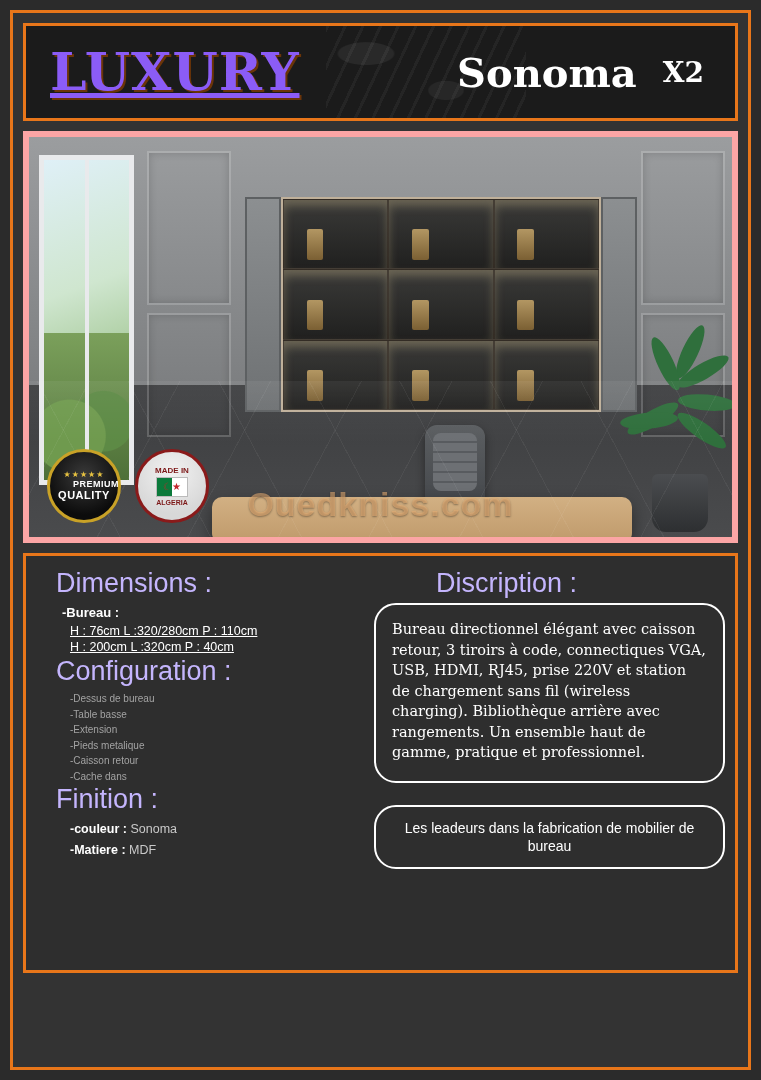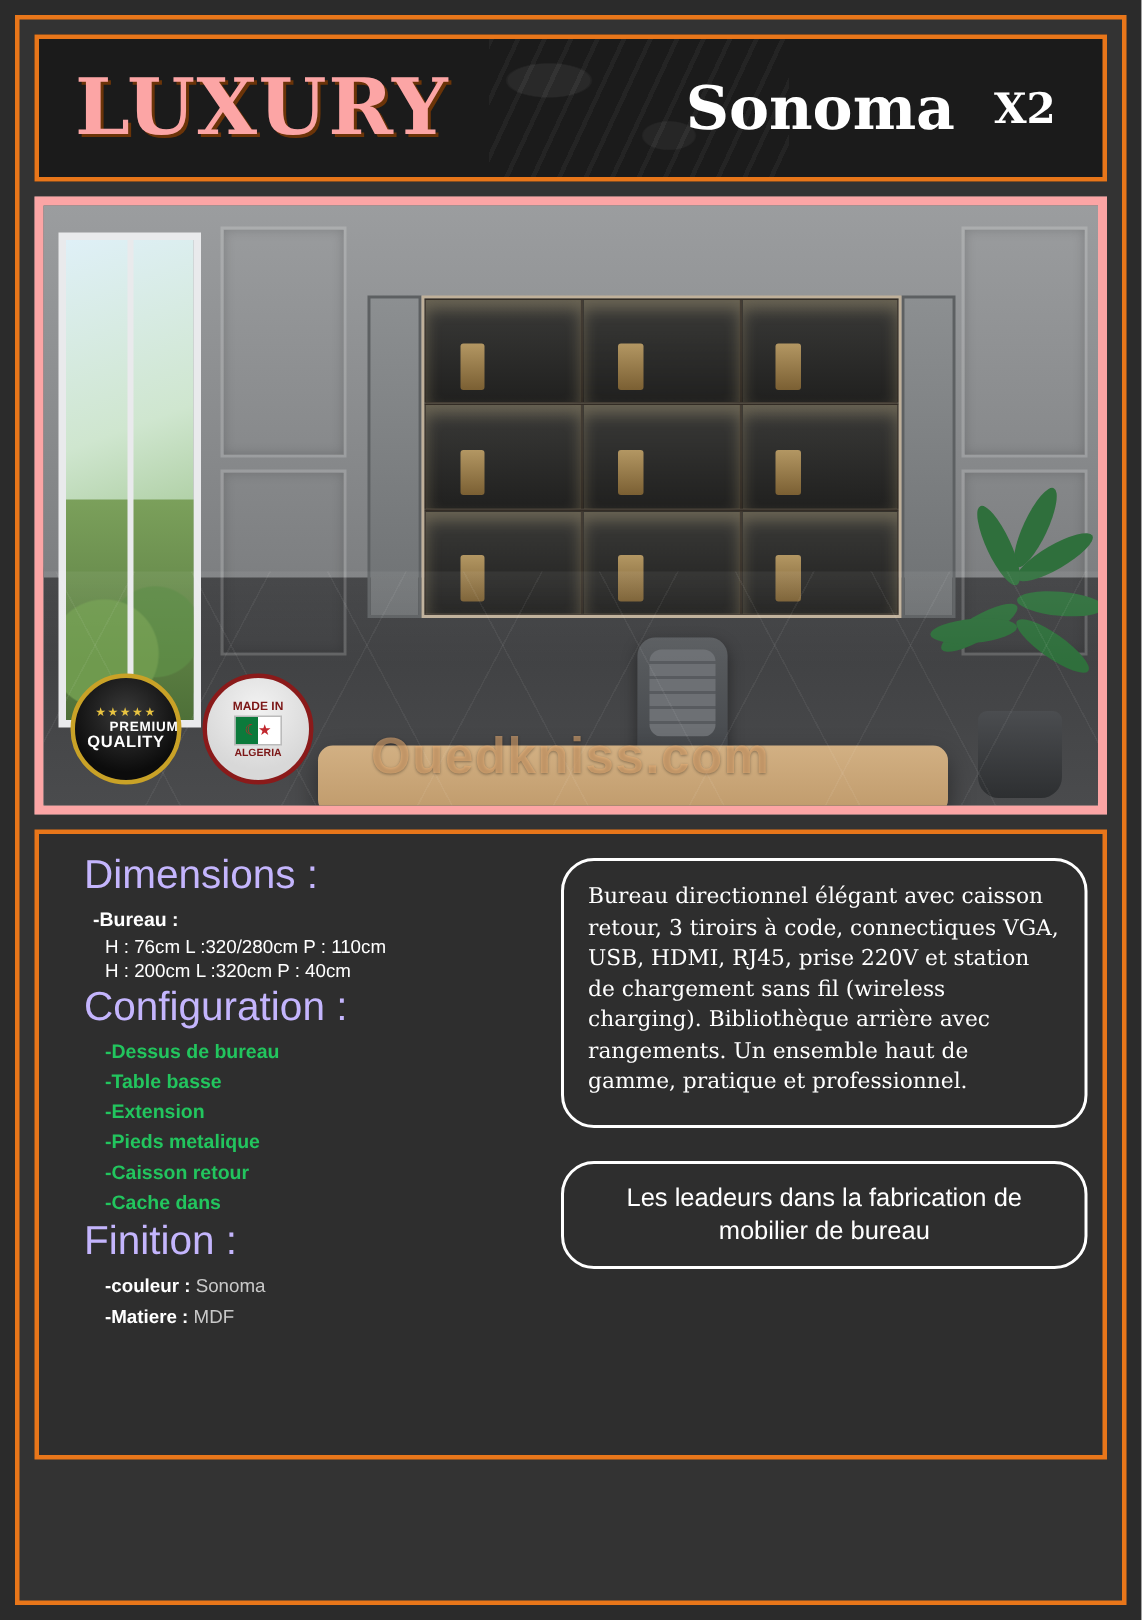--- a/index.html
+++ b/index.html
@@ -62,23 +62,24 @@
     align-items: center;
     justify-content: flex-start;
     padding-left: 24px;
     box-sizing: border-box;
   }
   .brand {
     font-family: "DejaVu Serif", serif;
     font-weight: bold;
     font-size: 52px;
     letter-spacing: 1px;
-    color: #fca5a5;
+    color: #8b5cf6;
     text-shadow: 2px 2px 0 #6b3408;
     line-height: 1;
+    text-decoration: underline;
   }
   .model-box {
     position: relative;
     flex: 1;
     display: flex;
     align-items: center;
     justify-content: center;
     gap: 26px;
     color: #ffffff;
   }
@@ -308,31 +309,31 @@
   .sub-label {
     color: #ffffff;
     font-size: 13px;
     font-weight: bold;
     margin: 6px 0 4px 6px;
   }
   .dim-line {
     color: #ffffff;
     font-size: 12.5px;
     margin: 0 0 2px 14px;
+    text-decoration: underline;
   }
   .cfg-list {
     list-style: none;
     margin: 2px 0 0 14px;
     padding: 0;
   }
   .cfg-list li {
-    color: #22c55e;
-    font-size: 13px;
+    color: #a3a3a3;
+    font-size: 10px;
     line-height: 1.55;
-    font-weight: bold;
   }
   .fin-line {
     color: #ffffff;
     font-size: 12.5px;
     margin: 7px 0 0 14px;
   }
   .fin-line b { font-weight: bold; }
   .fin-line span.v { color: #c9c9c9; }
   .desc-box {
     margin-top: 4px;
@@ -345,21 +346,21 @@
     line-height: 1.42;
     min-height: 180px;
     box-sizing: border-box;
   }
   .slogan-box {
     margin-top: 22px;
     border: 2px solid #ffffff;
     border-radius: 22px;
     padding: 12px 16px;
     color: #ffffff;
-    font-size: 17px;
+    font-size: 14px;
     line-height: 1.3;
     text-align: center;
   }
 </style>
 </head>
 <body>
 
 <div class="poster">
   <div class="frame">
 
@@ -463,20 +464,21 @@
           <b>-couleur :</b>
           <span class="v">Sonoma</span>
         </div>
         <div class="fin-line">
           <b>-Matiere :</b>
           <span class="v">MDF</span>
         </div>
       </div>
 
       <div class="col-right">
+        <h2 class="h-orange desc">Discription :</h2>
         <div class="desc-box">Bureau directionnel élégant avec caisson retour, 3 tiroirs à code, connectiques VGA, USB, HDMI, RJ45, prise 220V et station de chargement sans fil (wireless charging). Bibliothèque arrière avec rangements. Un ensemble haut de gamme, pratique et professionnel.</div>
         <div class="slogan-box">Les leadeurs dans la fabrication de mobilier de bureau</div>
       </div>
 
     </div>
 
   </div>
 </div>
 
 </body></html>

